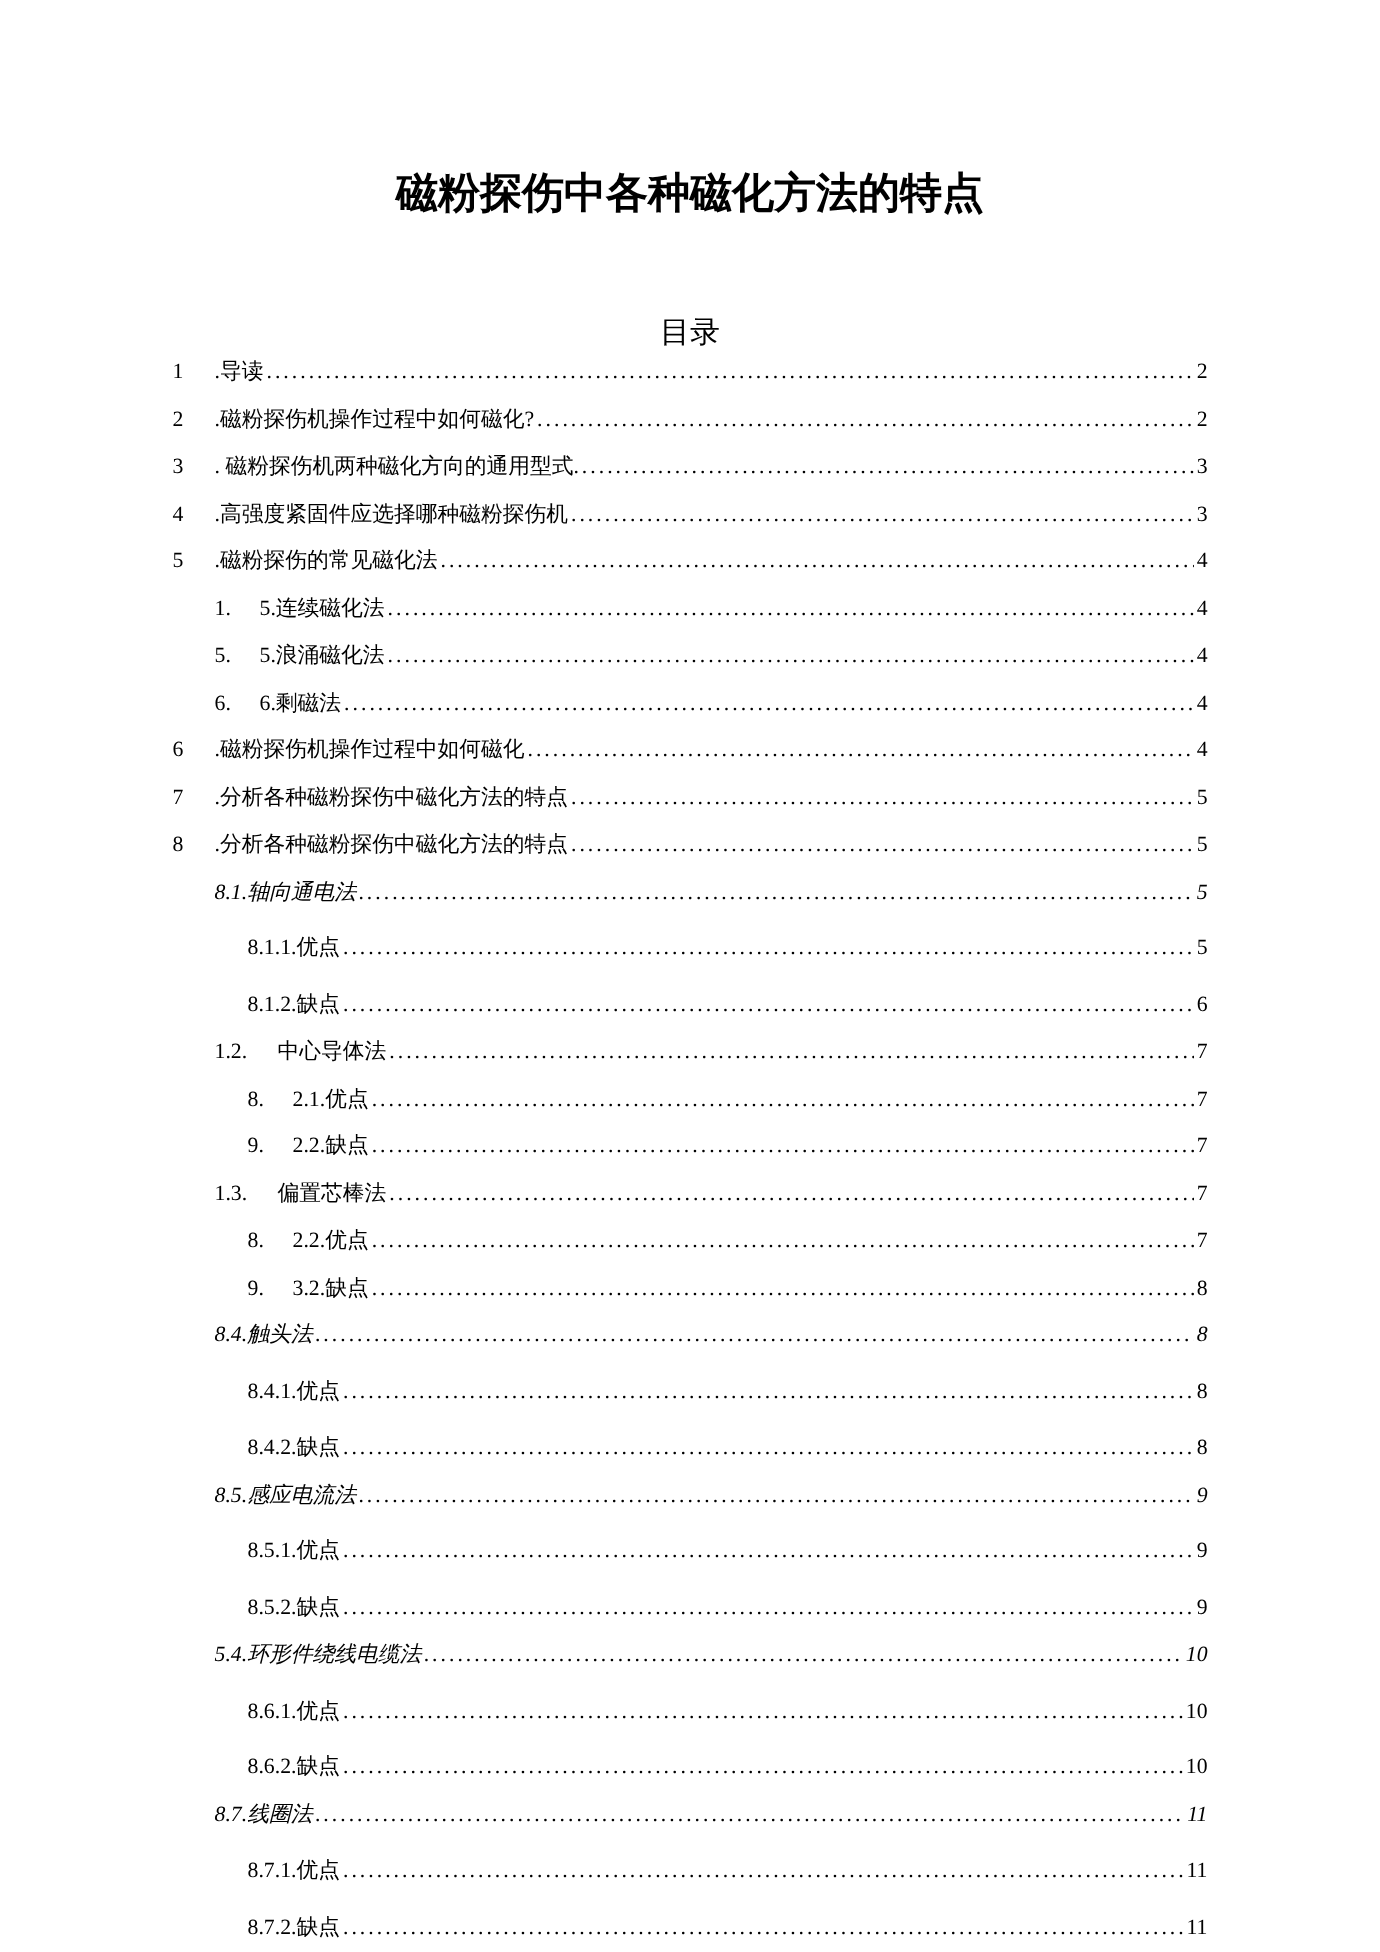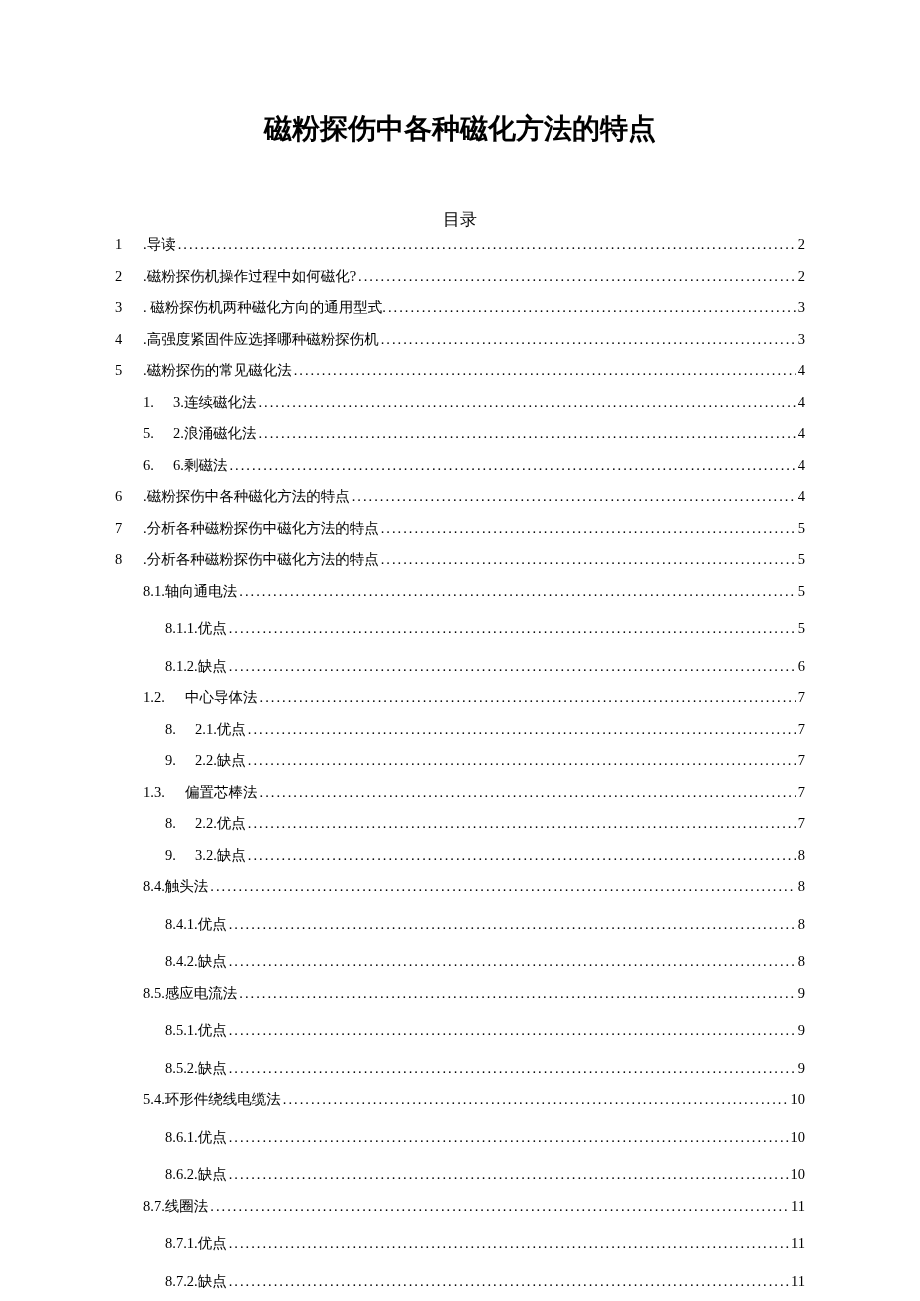--- a/index.html
+++ b/index.html
@@ -16,21 +16,21 @@
   }
   .title {
     text-align: center;
     font-weight: bold;
     font-size: 28px;
     margin-bottom: 60px;
     font-family: Liberation Mono, monospace;
   }
   .toc-label {
     text-align: center;
-    font-size: 17px;
+    font-size: 20px;
     margin-bottom: 6px;
   }
   .toc {
     font-size: 14.5px;
     line-height: 1;
   }
   .row {
     display: flex;
     align-items: baseline;
     white-space: nowrap;
@@ -59,21 +59,21 @@
     flex: 0 0 auto;
     text-align: right;
   }
   .lvl0 .num-col { width: 28px; }
   .lvl1 { padding-left: 28px; }
   .lvl1 .num-col { width: 30px; }
   .lvl1b { padding-left: 28px; }
   .lvl1b .num-col { width: 42px; }
   .lvl2 { padding-left: 50px; }
   .lvl2 .num-col { width: 30px; }
-  .lvl1c { padding-left: 28px; }
+  .lvl1c { padding-left: 28px; font-style: italic; }
   .lvl2c { padding-left: 50px; margin-top: 23px; }
 </style>
 </head>
 <body>
 
 <div class="page">
 
   <h1 class="title">磁粉探伤中各种磁化方法的特点</h1>
 
   <div class="toc-label">目录</div>
@@ -104,39 +104,39 @@
         <span class="pg">3</span>
       </div>
       <div class="row lvl0">
         <span class="num-col">5</span>
         <span class="text">.磁粉探伤的常见磁化法</span>
         <span class="dots"></span>
         <span class="pg">4</span>
       </div>
       <div class="row lvl1">
         <span class="num-col">1.</span>
-        <span class="text">3.连续磁化法</span>
+        <span class="text">5.连续磁化法</span>
         <span class="dots"></span>
         <span class="pg">4</span>
       </div>
       <div class="row lvl1">
         <span class="num-col">5.</span>
-        <span class="text">2.浪涌磁化法</span>
+        <span class="text">5.浪涌磁化法</span>
         <span class="dots"></span>
         <span class="pg">4</span>
       </div>
       <div class="row lvl1">
         <span class="num-col">6.</span>
         <span class="text">6.剩磁法</span>
         <span class="dots"></span>
         <span class="pg">4</span>
       </div>
       <div class="row lvl0">
         <span class="num-col">6</span>
-        <span class="text">.磁粉探伤中各种磁化方法的特点</span>
+        <span class="text">.磁粉探伤机操作过程中如何磁化</span>
         <span class="dots"></span>
         <span class="pg">4</span>
       </div>
       <div class="row lvl0">
         <span class="num-col">7</span>
         <span class="text">.分析各种磁粉探伤中磁化方法的特点</span>
         <span class="dots"></span>
         <span class="pg">5</span>
       </div>
       <div class="row lvl0">

